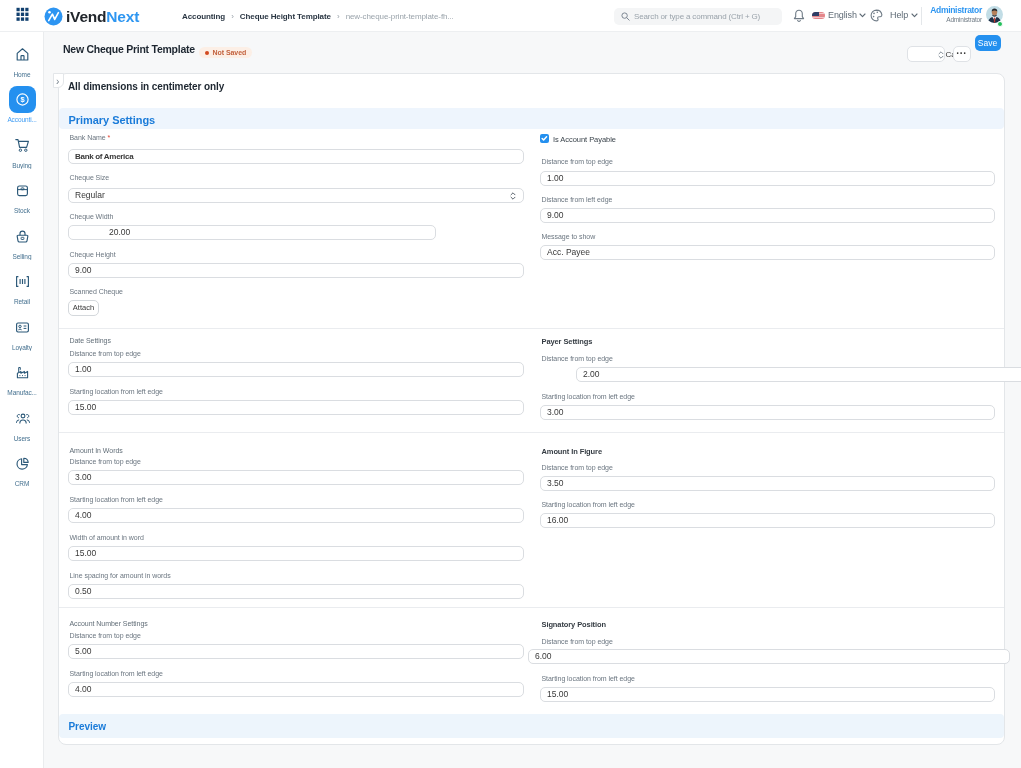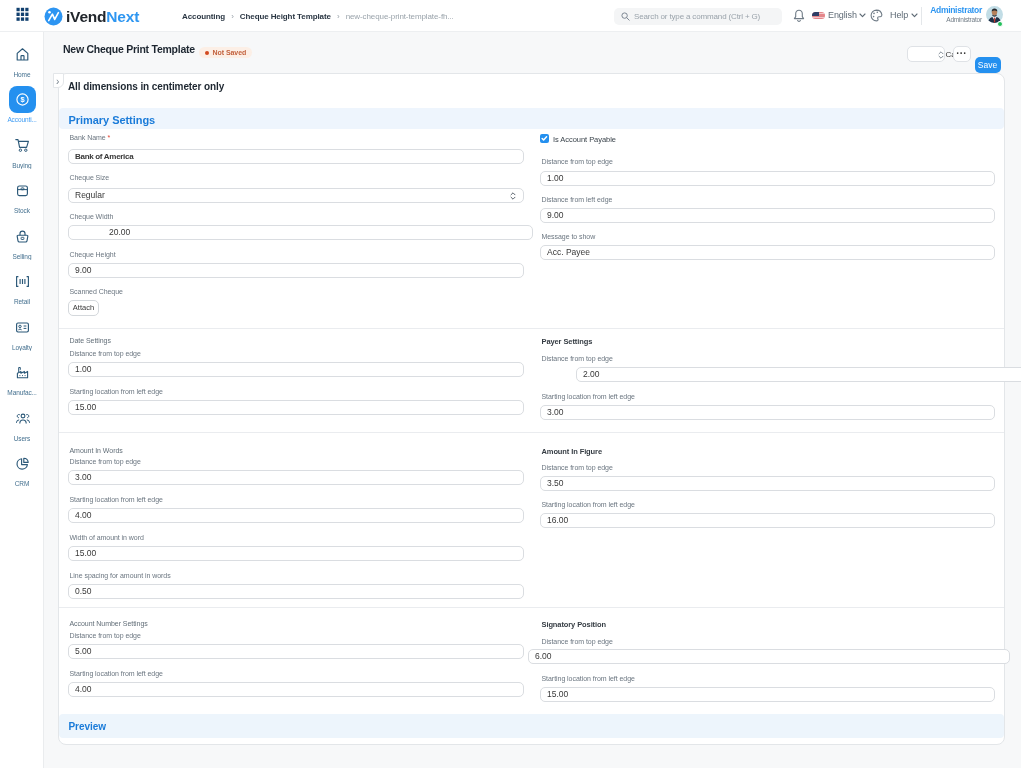--- a/index.html
+++ b/index.html
@@ -166,21 +166,21 @@
 <div style="width:4px;height:4px;border-radius:50%;background:#d2491f;margin-right:3.5px;"></div>
 <div style="font-size:7px;font-weight:600;color:#c2603c;letter-spacing:-0.05px;">Not Saved</div>
 </div>
 <div class="abs" style="left:907px;top:45.5px;width:38px;height:16px;background:#fff;border:1px solid #dfe2e6;border-radius:5px;">
 <div class="abs" style="left:5.5px;top:3.5px;font-size:8px;color:#383838;padding-left:32px;">Cards</div>
 <svg class="abs" style="left:29.5px;top:4px;" width="6" height="8" viewBox="0 0 6 8">
       <path d="M1 2.8 L3 0.8 L5 2.8 M1 5.2 L3 7.2 L5 5.2" fill="none" stroke="#74808b" stroke-width="0.9" stroke-linecap="round" stroke-linejoin="round"></path>
     </svg>
 </div>
 <div class="abs" style="left:952.5px;top:45.5px;width:18px;height:16px;background:#fff;border:1px solid #dfe2e6;border-radius:5px;text-align:center;line-height:13px;font-size:10px;letter-spacing:0.2px;color:#383838;font-weight:bold;">···</div>
-<div class="abs" style="left:974.5px;top:57px;width:26px;height:16px;background:#2490ef;border-radius:5px;text-align:center;line-height:16px;font-size:8.5px;color:#fff;">Save</div>
+<div class="abs" style="left:974.5px;top:35px;width:26px;height:16px;background:#2490ef;border-radius:5px;text-align:center;line-height:16px;font-size:8.5px;color:#fff;">Save</div>
 
 <div class="abs" style="left:58px;top:72.5px;width:947px;height:672.5px;background:#fff;border:1px solid #e3e6e9;border-radius:8px;"></div>
 <div class="abs" style="left:52.5px;top:72.5px;width:11px;height:15.5px;background:#fff;border:1px solid #e3e6e9;border-radius:0 0 6px 0;border-top:1px solid #e3e6e9;"></div>
 <div class="abs" style="left:56px;top:75.5px;font-size:10px;color:#74808b;">›</div>
 <div class="abs" style="left:68px;top:80.5px;font-size:10px;font-weight:bold;letter-spacing:-0.1px;color:#1d2630;">All dimensions in centimeter only</div>
 <div class="sbar" style="top:107.5px;">
     <div class="abs" style="left:9.5px;top:6px;font-size:11px;font-weight:bold;color:#1a7bd9;letter-spacing:-0.05px;">Primary Settings</div>
   </div>
 <div class="divl" style="top:328px;"></div>
 <div class="divl" style="top:432px;"></div>
@@ -195,21 +195,21 @@
     </svg>
 </div>
 <div class="abs" style="left:553px;top:134.5px;font-size:7.5px;letter-spacing:-0.05px;color:#3a434b;">Is Account Payable</div>
 <div class="lbl" style="left:69.5px;top:134px;">Bank Name <span style="color:#e03e2d;">*</span></div>
 <div class="inp" style="left:68px;top:149px;width:456px;font-weight:bold;font-size:8px;letter-spacing:-0.3px;">Bank of America</div>
 <div class="lbl" style="left:69.5px;top:174px;">Cheque Size</div>
 <div class="inp" style="left:68px;top:187.5px;width:456px;">Regular<svg style="position:absolute;right:7px;top:3.5px;" width="6" height="8" viewBox="0 0 6 8">
       <path d="M1 2.8 L3 0.8 L5 2.8 M1 5.2 L3 7.2 L5 5.2" fill="none" stroke="#4b555f" stroke-width="0.9" stroke-linecap="round" stroke-linejoin="round"></path>
     </svg></div>
 <div class="lbl" style="left:69.5px;top:213px;">Cheque Width</div>
-<div class="inp" style="left:68px;top:225px;width:465px;padding-left:40px;">20.00</div>
+<div class="inp" style="left:68px;top:225px;width:368px;padding-left:40px;">20.00</div>
 <div class="lbl" style="left:69.5px;top:251px;">Cheque Height</div>
 <div class="inp" style="left:68px;top:263px;width:456px;">9.00</div>
 <div class="lbl" style="left:69.5px;top:288px;">Scanned Cheque</div>
 <div class="abs" style="left:68px;top:299.5px;width:31px;height:16px;background:#fff;border:1px solid #d4d8dc;border-radius:5px;text-align:center;line-height:14px;font-size:7.5px;color:#383838;">Attach</div>
 <div class="lbl" style="left:541.5px;top:158px;">Distance from top edge</div>
 <div class="inp" style="left:540px;top:170.5px;width:455px;">1.00</div>
 <div class="lbl" style="left:541.5px;top:196px;">Distance from left edge</div>
 <div class="inp" style="left:540px;top:208px;width:455px;">9.00</div>
 <div class="lbl" style="left:541.5px;top:233px;">Message to show</div>
 <div class="inp" style="left:540px;top:245px;width:455px;">Acc. Payee</div>

